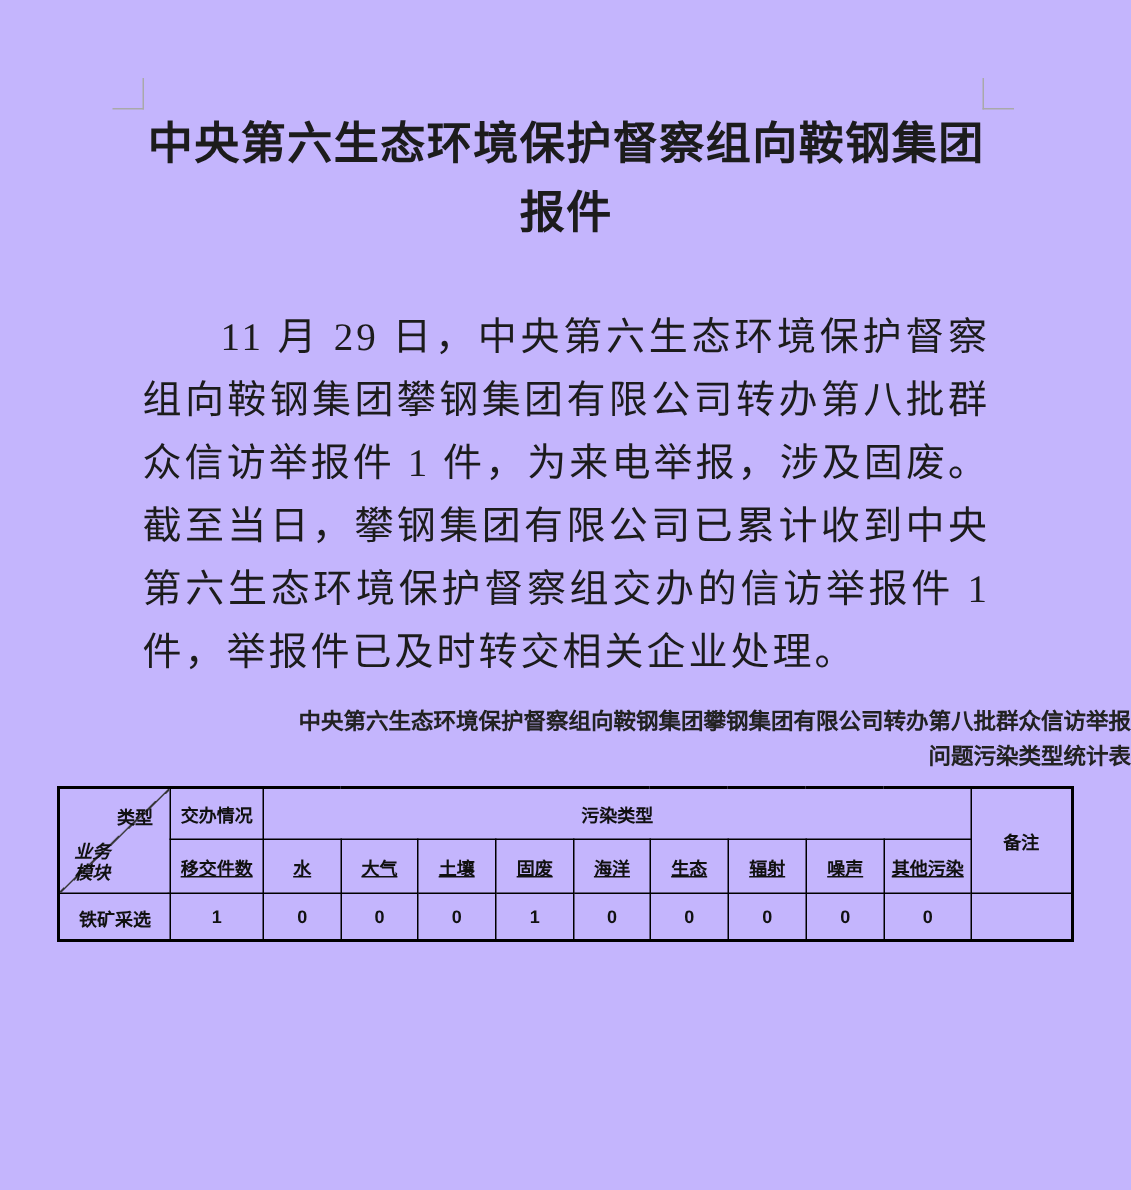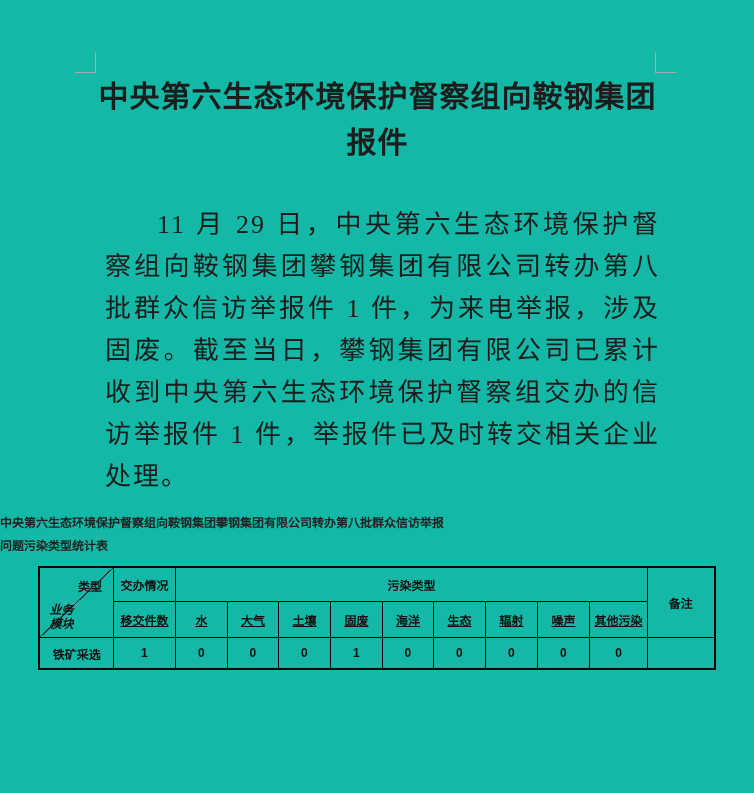--- a/index.html
+++ b/index.html
@@ -4,21 +4,21 @@
 <style>
   html, body {
     margin: 0;
     padding: 0;
     background: #ffffff;
   }
   .page {
     position: relative;
     width: 754px;
     height: 793px;
-    background: #14b8a6;
+    background: #c4b5fd;
     overflow: hidden;
     font-family: "Liberation Serif", serif;
     color: #1c1c1c;
   }
   
   .crop-mark {
     position: absolute;
     width: 20px;
     height: 20px;
   }
@@ -52,29 +52,28 @@
   .body-para {
     margin: 0;
     font-size: 26px;
     line-height: 42px;
     letter-spacing: 2px;
     text-align: justify;
     text-indent: 2em;
   }
   .body-para.first {
     margin-top: 38px;
-    margin-left: 10px;
   }
   .table-caption {
     margin-top: 14px;
     font-family: "Liberation Sans", sans-serif;
     font-weight: bold;
-    font-size: 12px;
+    font-size: 15px;
     line-height: 23px;
-    text-align: left;
+    text-align: right;
     color: #222222;
   }
   .caption-line {
     display: block;
   }
   table.stats-table {
     margin: 8px auto 0;
     width: 675px;
     table-layout: fixed;
     border-collapse: collapse;

